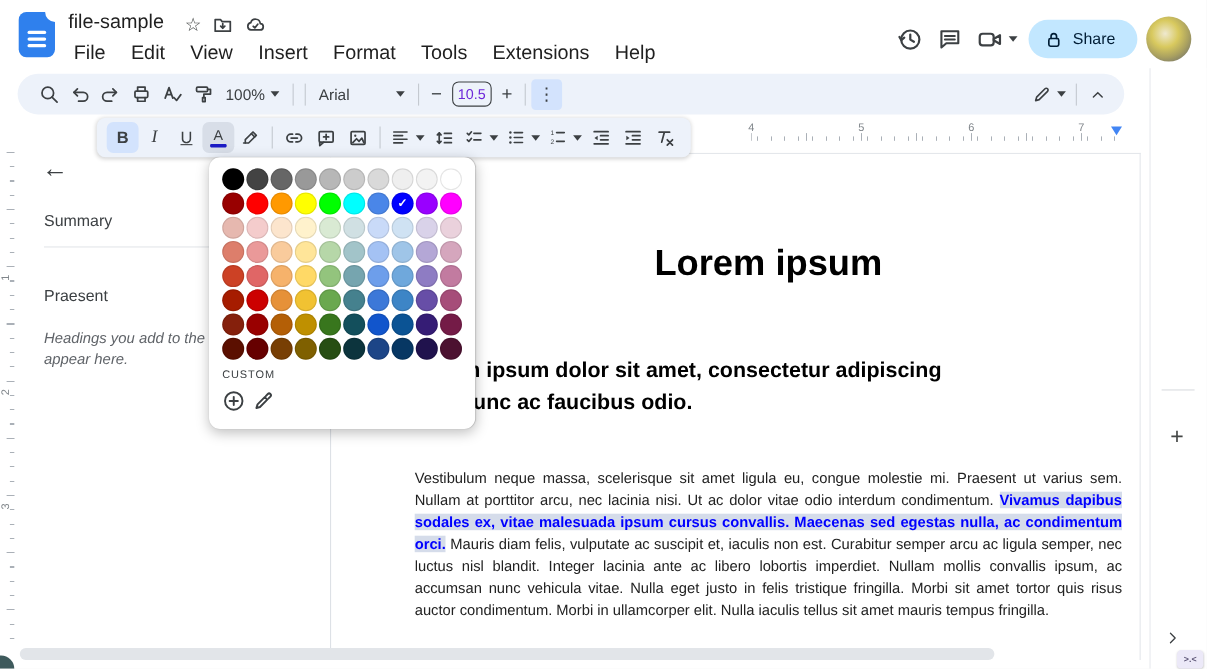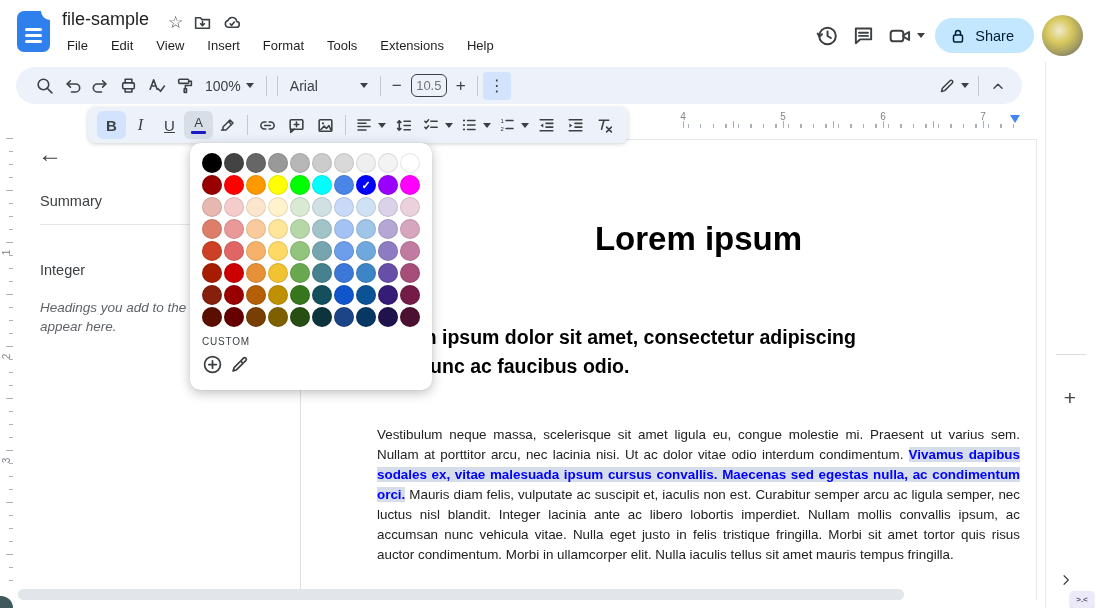--- a/index.html
+++ b/index.html
@@ -10,30 +10,30 @@
   .ic { width:28px; height:28px; display:flex; align-items:center; justify-content:center; border-radius:6px; color:#3c4043; flex:0 0 auto; }
   .caret { width:0; height:0; border-left:4px solid transparent; border-right:4px solid transparent; border-top:5px solid #3c4043; margin-left:5px; }
   .vdiv { width:1px; height:20px; background:#c4c9d0; margin:0 5px; flex:0 0 auto; }
 
   
   .docs-logo { left:17px; top:11px; width:33px; height:41px; background:#2f80ed; border-radius:7px; }
   .docs-logo .bar { position:absolute; left:8px; width:17px; height:3px; background:#fff; border-radius:2px; }
   .doc-title { left:62px; top:9px; font-size:18px; color:#1f1f1f; }
   .title-icons { left:168px; top:12px; display:flex; gap:10px; align-items:center; }
   .menubar { left:62px; top:36px; display:flex; gap:13px; }
-  .menubar span { font-size:13px; color:#1f1f1f; padding:2px 5px; border-radius:6px; cursor:default; }
+  .menubar span { font-size:18px; color:#1f1f1f; padding:2px 5px; border-radius:6px; cursor:default; }
   .header-right { right:14px; top:15px; display:flex; align-items:center; gap:8px; position:absolute; }
   .share-btn { height:35px; background:#c2e7ff; border-radius:18px; display:flex; align-items:center; gap:8px; padding:0 20px 0 14px; color:#001d35; font-size:14.5px; }
   .avatar { width:41px; height:41px; border-radius:50%; background:radial-gradient(circle at 42% 38%, #efe9cf 0%, #d8c95e 35%, #a9a060 62%, #76766a 85%, #8d8d85 100%); }
 
   
   .tb-pill { left:16px; top:67px; width:1006px; height:37px; background:#edf2fa; border-radius:20px; display:flex; align-items:center; padding-left:14px; }
   .chip { display:flex; align-items:center; height:26px; padding:0 7px; border-radius:4px; color:#3c4043; font-size:14px; }
   .chip.active { background:#d3e3fd; }
-  .sizebox { width:36px; height:23px; border:1.5px solid #3c4043; border-radius:6px; font-size:13px; display:flex; align-items:center; justify-content:center; color:#737373; margin:0 3px; }
+  .sizebox { width:36px; height:23px; border:1.5px solid #3c4043; border-radius:6px; font-size:13px; display:flex; align-items:center; justify-content:center; color:#6d28d9; margin:0 3px; }
   .pm { width:22px; text-align:center; font-size:17px; color:#3c4043; }
   .tb-right { position:absolute; right:10px; top:0; height:37px; display:flex; align-items:center; }
 
   
   .tb-overflow { left:88px; top:107px; height:36px; background:#edf2fa; border-radius:8px; box-shadow:0 1px 4px rgba(0,0,0,.18); display:flex; align-items:center; padding:0 9px; z-index:6; }
   .fmt { width:29px; height:28px; border-radius:6px; display:flex; align-items:center; justify-content:center; font-size:15px; color:#3c4043; flex:0 0 auto; }
   .fmt.blue { background:#d3e3fd; }
   .fmt.gray { background:#d8dee8; }
   .tc-wrap { display:flex; flex-direction:column; align-items:center; line-height:1; }
   .tc-bar { width:15px; height:3.5px; background:#1b1bc4; margin-top:1.5px; border-radius:1px; }
@@ -239,21 +239,21 @@
 
   <span class="vr-num" style="top:247px;">1</span>
   <span class="vr-num" style="top:351px;">2</span>
   <span class="vr-num" style="top:455px;">3</span>
   <div class="vr-ticks"></div>
   <div class="vr-ticks major"></div>
 
   <span class="abs back-arrow">←</span>
   <div class="abs lp-label" style="top:193px;">Summary</div>
   <div class="abs lp-divider"></div>
-  <div class="abs lp-label" style="top:262px;">Integer</div>
+  <div class="abs lp-label" style="top:262px;">Praesent</div>
   <div class="abs lp-hint">Headings you add to the document will appear here.</div>
 
   <div class="abs page-top-edge"></div>
   <div class="abs page-left-edge"></div>
   <div class="abs page-right-edge"></div>
 
   <div class="abs doc-title-h1">Lorem ipsum</div>
   <div class="abs doc-subtitle">
     <div>Lorem ipsum dolor sit amet, consectetur adipiscing</div>
     <div>elit. Nunc ac faucibus odio.</div>

